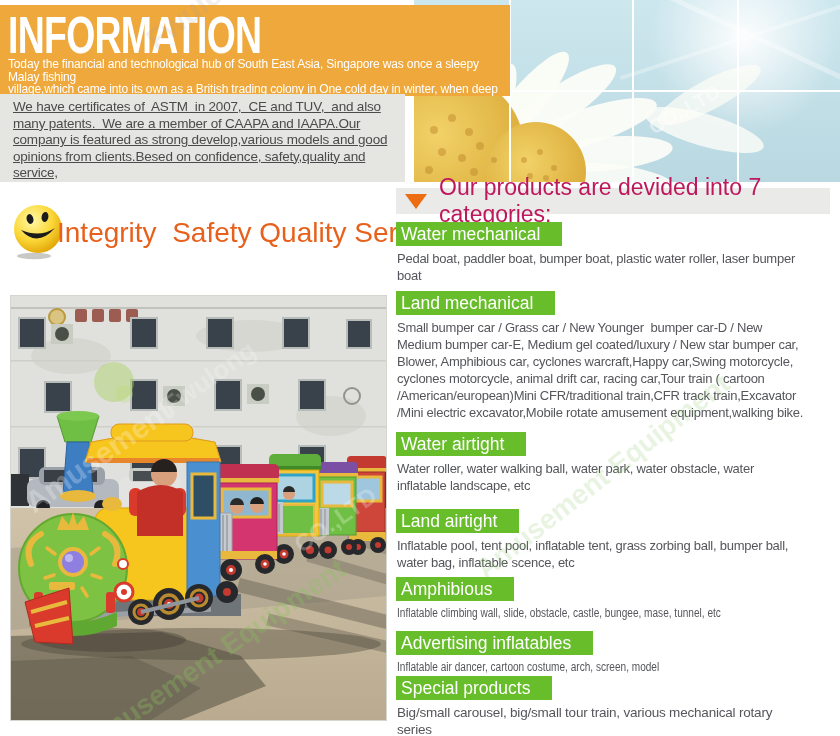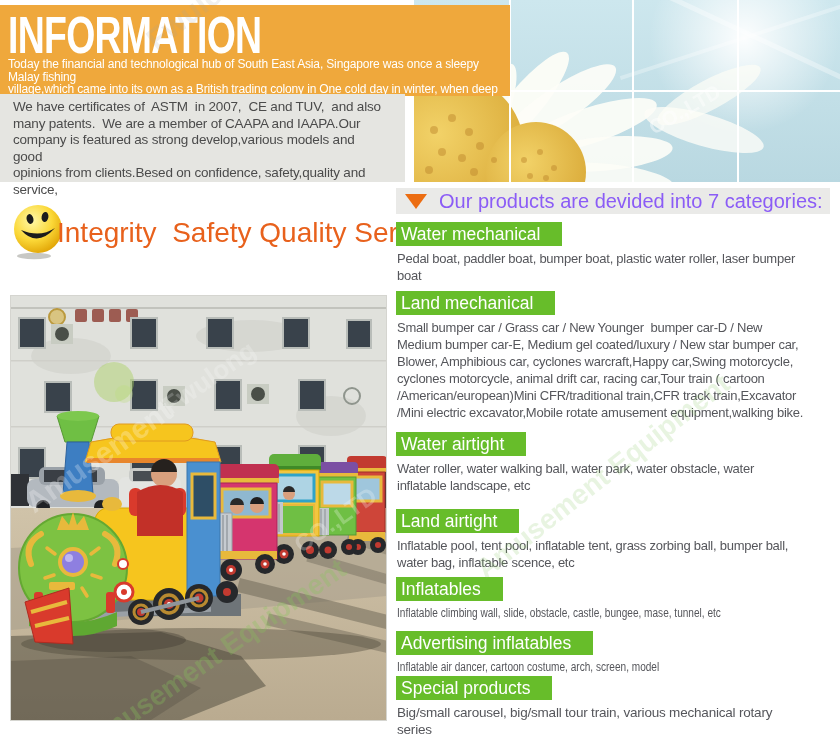--- a/index.html
+++ b/index.html
@@ -9,36 +9,36 @@
   #collage{position:absolute;left:414px;top:0;width:426px;height:182px;z-index:1;}
   #orange-block{position:absolute;left:0;top:5px;width:510px;height:91px;
       background:var(--banner-orange);z-index:2;text-decoration:underline;}
   #info-title{position:absolute;left:8px;top:0px;margin:0;color:#fff;font-weight:bold;
       font-size:52px;letter-spacing:-1px;transform:scaleX(.72);transform-origin:left top;
       white-space:pre;}
   #info-intro{position:absolute;left:8px;top:53px;margin:0;color:#fff;font-size:12px;
       letter-spacing:-0.15px;line-height:12.5px;white-space:pre-wrap;width:502px;}
   #cert-box{position:absolute;left:0;top:94px;width:405px;height:88px;
       background:var(--cert-box-bg);z-index:2;}
-  #cert-text{margin:0;padding:5px 24px 0 13px;color:#4b4b4b;font-size:13.5px;
-      letter-spacing:-0.2px;line-height:16.5px;white-space:pre-wrap;}
+  #cert-text{margin:0;padding:5px 8px 0 13px;color:#4b4b4b;font-size:13.5px;
+      letter-spacing:-0.2px;line-height:16.5px;white-space:pre-wrap;text-decoration:underline;}
   
   #smiley{position:absolute;left:12px;top:202px;z-index:2;}
   #slogan{position:absolute;left:57px;top:217px;z-index:2;color:var(--slogan-orange);
       font-size:28px;white-space:pre;}
   
   #train-photo{position:absolute;left:10px;top:295px;width:375px;height:424px;
       border:1px solid #d5d5d0;z-index:2;}
   
   #right-col{position:absolute;left:396px;top:188px;width:438px;z-index:2;}
   #heading-bar{display:flex;align-items:center;gap:12px;height:26px;width:434px;
       background:var(--heading-bar-bg);padding-left:9px;box-sizing:border-box;}
   .tri{width:0;height:0;border-left:11px solid transparent;border-right:11px solid transparent;
       border-top:15px solid var(--triangle-orange);}
-  #heading-text{color:#8b5cf6;font-size:20px;}
+  #heading-text{color:#be185d;font-size:23px;}
   .cat-label{display:inline-block;background:var(--category-green);color:#fff;
       font-size:17.5px;line-height:20px;padding:2px 22px 2px 5px;}
   .cat-items{margin:4px 0 0 1px;color:var(--body-text);font-size:13px;
       letter-spacing:-0.25px;line-height:17px;white-space:pre-wrap;}
   .cat-section:nth-of-type(1){margin-top:1px;}
   .cat-section:nth-of-type(2){margin-top:8px;}
   .cat-section:nth-of-type(3){margin-top:7px;}
   .cat-section:nth-of-type(4){margin-top:11px;}
   .cat-section:nth-of-type(5){margin-top:15px;}
   .cat-section:nth-of-type(6){margin-top:6px;}
@@ -400,21 +400,21 @@
 inflatable landscape, etc</div>
     </div>
 
     <div class="cat-section">
       <span class="cat-label">Land airtight</span>
       <div class="cat-items">Inflatable pool, tent pool, inflatable tent, grass zorbing ball, bumper ball,
 water bag, inflatable scence, etc</div>
     </div>
 
     <div class="cat-section narrow">
-      <span class="cat-label">Inflatables</span>
+      <span class="cat-label">Amphibious</span>
       <div class="cat-items">Inflatable climbing wall, slide, obstacle, castle, bungee, mase, tunnel, etc</div>
     </div>
 
     <div class="cat-section narrow">
       <span class="cat-label">Advertising inflatables</span>
       <div class="cat-items">Inflatable air dancer, cartoon costume, arch, screen, model</div>
     </div>
 
     <div class="cat-section wide">
       <span class="cat-label">Special products</span>

